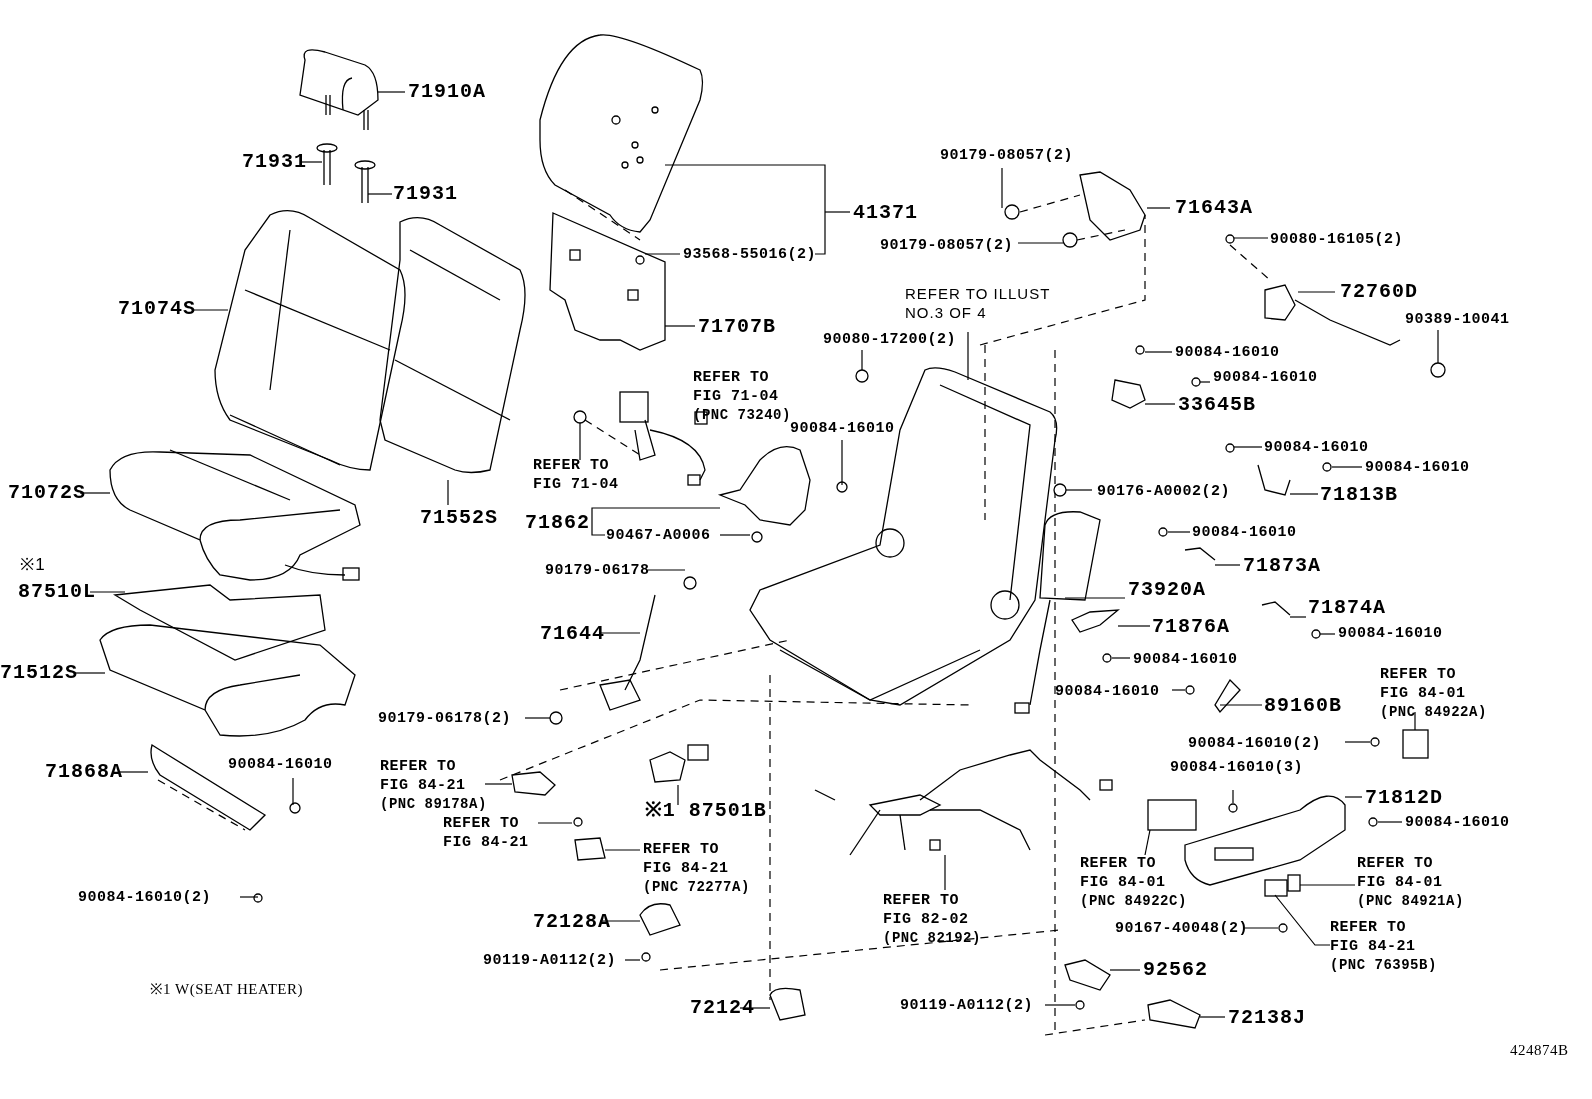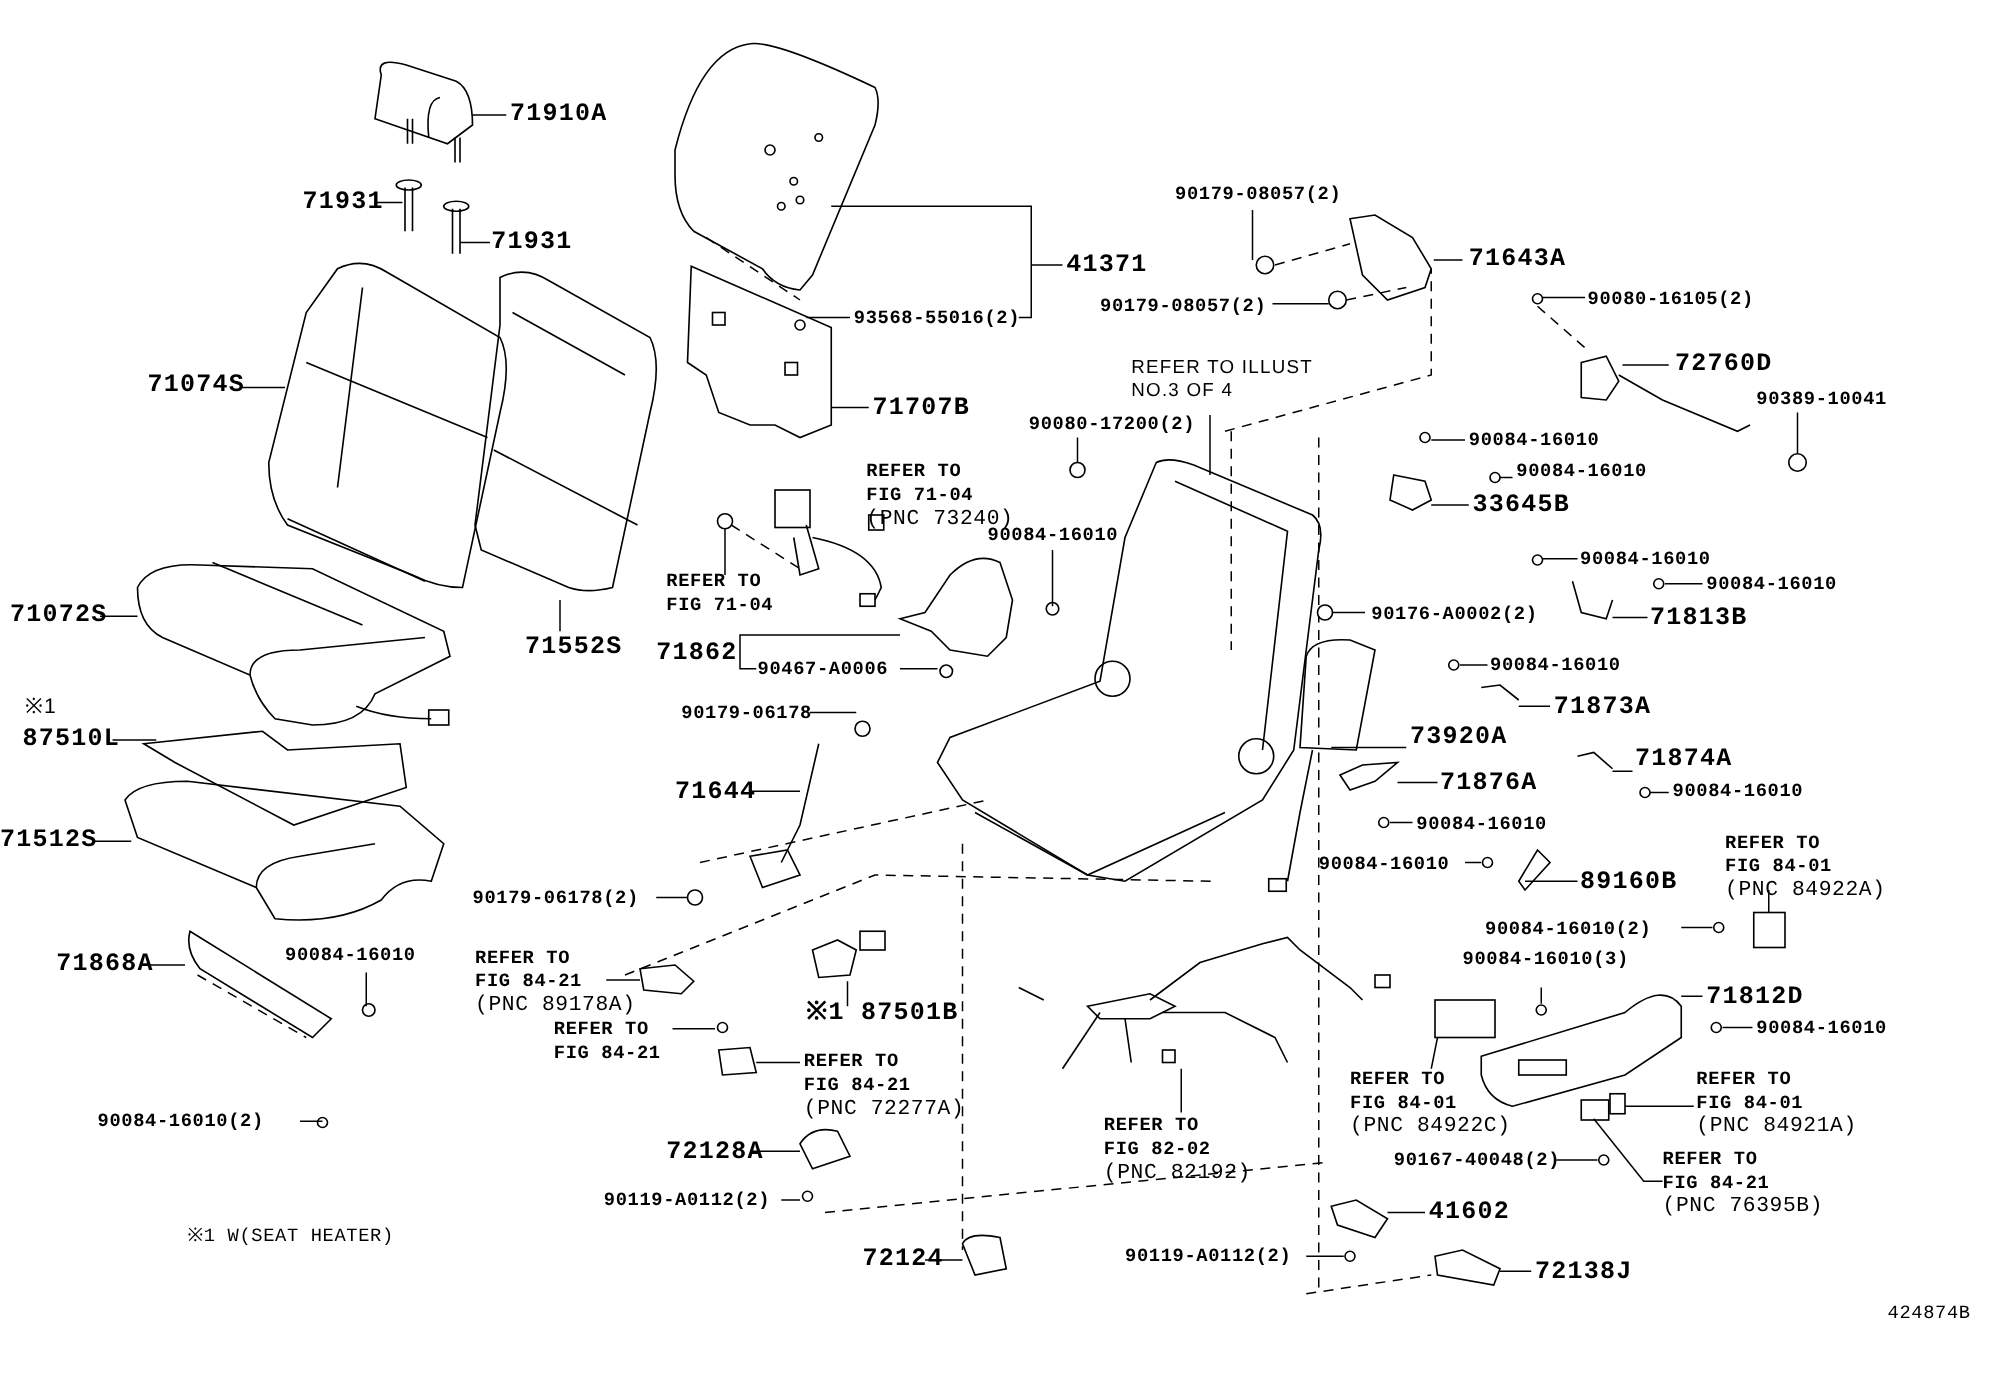--- a/index.html
+++ b/index.html
@@ -1,23 +1,23 @@
 <!DOCTYPE html>
 <html><head>
 <meta charset="utf-8">
 <style>
   html, body { margin: 0; padding: 0; background: #ffffff; }
   body { width: 1592px; height: 1099px; position: relative; overflow: hidden; font-family: "DejaVu Serif", serif; color: #000; }
   #diagram { position: absolute; left: 0; top: 0; width: 1592px; height: 1099px; }
   .lbl { position: absolute; font-family: "Liberation Mono", "DejaVu Sans Mono", monospace; font-weight: bold; font-size: 15px; white-space: nowrap; line-height: 1; letter-spacing: 0.5px; }
   .big { font-size: 20px; letter-spacing: 1px; }
   .ref { font-size: 15px; line-height: 19px; white-space: pre; }
-  .ref .pnc { font-weight: normal; font-size: 17px; text-align: center; }
+  .ref .pnc { font-weight: bold; font-size: 14px; text-align: center; }
   .thin { font-family: "Liberation Sans", sans-serif; font-weight: normal; font-size: 15px; letter-spacing: 1px; line-height: 19px; }
-  .foot { font-family: Liberation Mono, monospace; font-weight: normal; font-size: 15px; }
+  .foot { font-family: Liberation Serif, serif; font-weight: normal; font-size: 15px; }
   svg .part { fill: none; stroke: #000; stroke-width: 1.3; }
   svg .lead { fill: none; stroke: #000; stroke-width: 1.2; }
   svg .dash { fill: none; stroke: #000; stroke-width: 1.2; stroke-dasharray: 8 6; }
   svg .bolt { fill: #fff; stroke: #000; stroke-width: 1.3; }
 </style>
 </head>
 <body>
 
 <svg id="diagram" viewBox="0 0 1592 1099" xmlns="http://www.w3.org/2000/svg">
 
@@ -328,21 +328,21 @@
 <div class="lbl" style="left:1338px;top:626px">90084-16010</div>
 <div class="lbl big" style="left:1152px;top:617px">71876A</div>
 <div class="lbl" style="left:1133px;top:652px">90084-16010</div>
 <div class="lbl" style="left:1055px;top:684px">90084-16010</div>
 <div class="lbl big" style="left:1264px;top:696px">89160B</div>
 <div class="lbl" style="left:1188px;top:736px">90084-16010(2)</div>
 <div class="lbl" style="left:1170px;top:760px">90084-16010(3)</div>
 <div class="lbl big" style="left:1365px;top:788px">71812D</div>
 <div class="lbl" style="left:1405px;top:815px">90084-16010</div>
 <div class="lbl" style="left:1115px;top:921px">90167-40048(2)</div>
-<div class="lbl big" style="left:1143px;top:960px">41602</div>
+<div class="lbl big" style="left:1143px;top:960px">92562</div>
 <div class="lbl" style="left:900px;top:998px">90119-A0112(2)</div>
 <div class="lbl big" style="left:1228px;top:1008px">72138J</div>
 
 <div class="lbl ref" style="left:693px;top:368px"><span>REFER TO
 FIG 71-04</span><br><span class="pnc">(PNC 73240)</span></div>
 <div class="lbl ref" style="left:533px;top:456px"><span>REFER TO
 FIG 71-04</span></div>
 <div class="lbl ref" style="left:380px;top:757px"><span>REFER TO
 FIG 84-21</span><br><span class="pnc">(PNC 89178A)</span></div>
 <div class="lbl ref" style="left:443px;top:814px"><span>REFER TO

